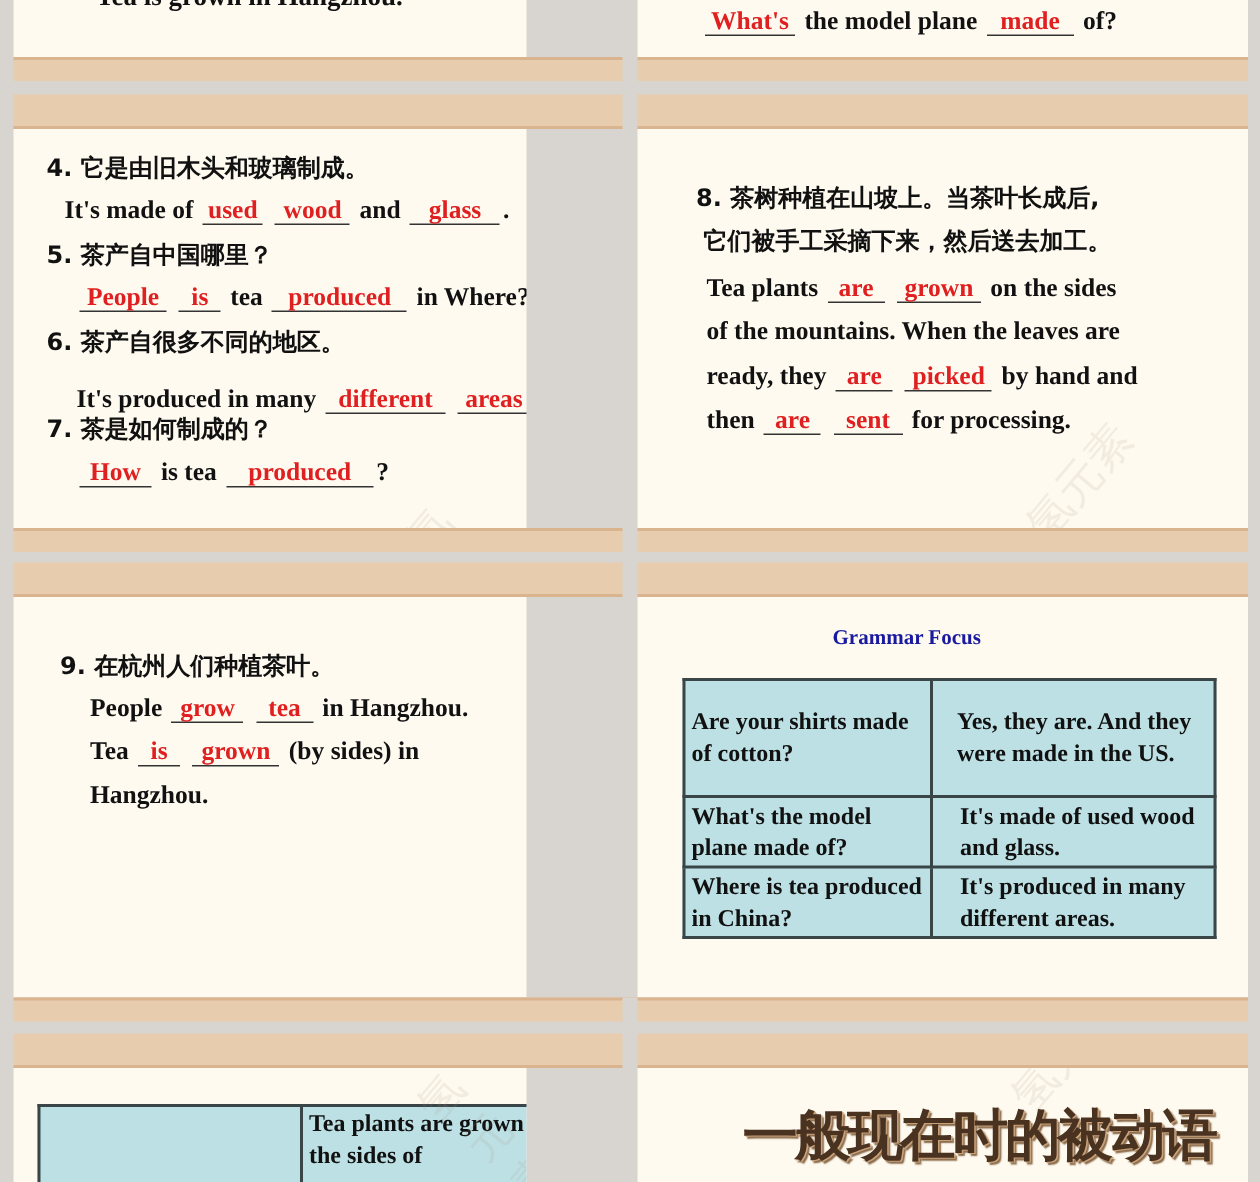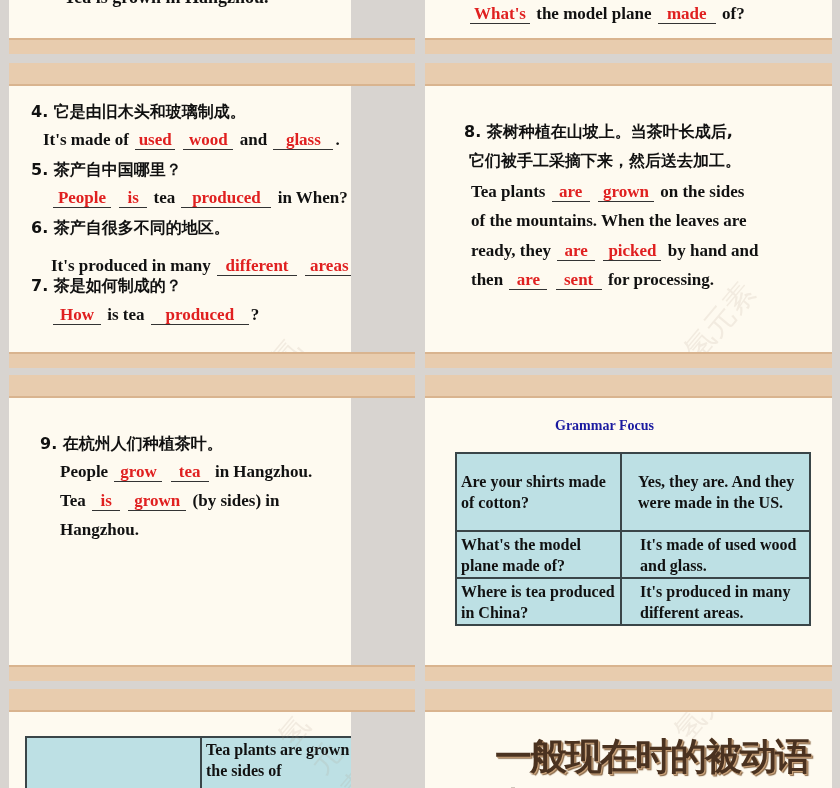--- a/index.html
+++ b/index.html
@@ -48,21 +48,21 @@
     <span class="blank" style="width:50px;">wood</span>
     <span>and</span>
     <span class="blank" style="width:60px;">glass</span><span>.</span>
   </div>
   <div class="txt zh" style="left:22px;top:74px;">5. 茶产自中国哪里？</div>
   <div class="txt" style="left:42px;top:102px;">
     <span class="blank" style="width:58px;">People</span>
     <span class="blank" style="width:28px;">is</span>
     <span>tea</span>
     <span class="blank" style="width:90px;">produced</span>
-    <span>in When?</span>
+    <span>in Where?</span>
   </div>
   <div class="txt zh" style="left:22px;top:132px;">6. 茶产自很多不同的地区。</div>
   <div class="txt" style="left:42px;top:161px;">
     <span>It's produced in many</span>
     <span class="blank" style="width:80px;">different</span>
     <span class="blank" style="width:48px;margin-top:10px;">areas</span><span>.</span>
   </div>
   <div class="txt zh" style="left:22px;top:190px;">7. 茶是如何制成的？</div>
   <div class="txt" style="left:42px;top:219px;">
     <span class="blank" style="width:48px;">How</span>

